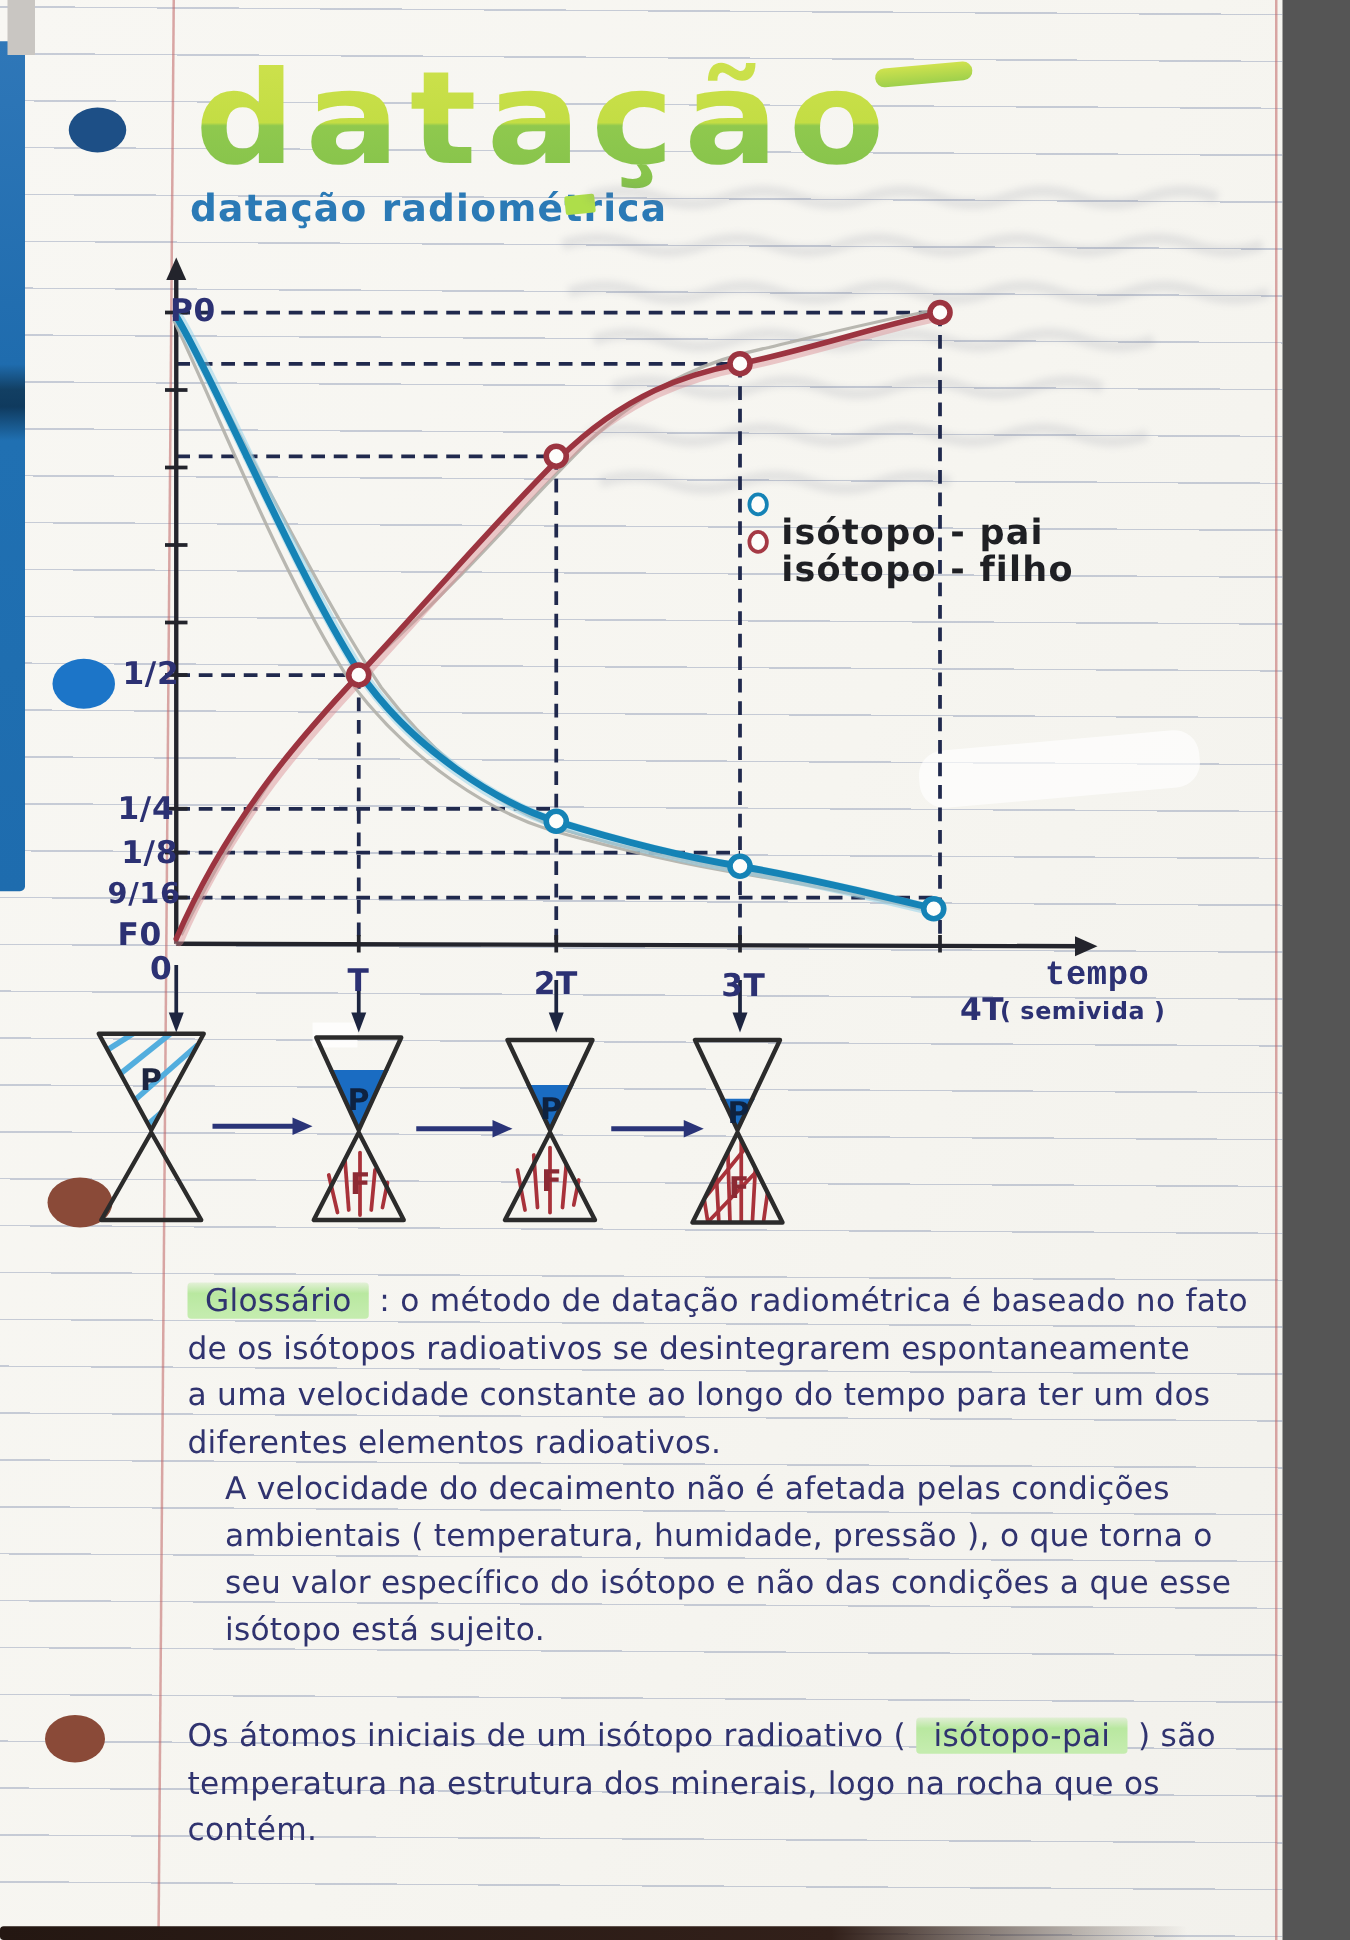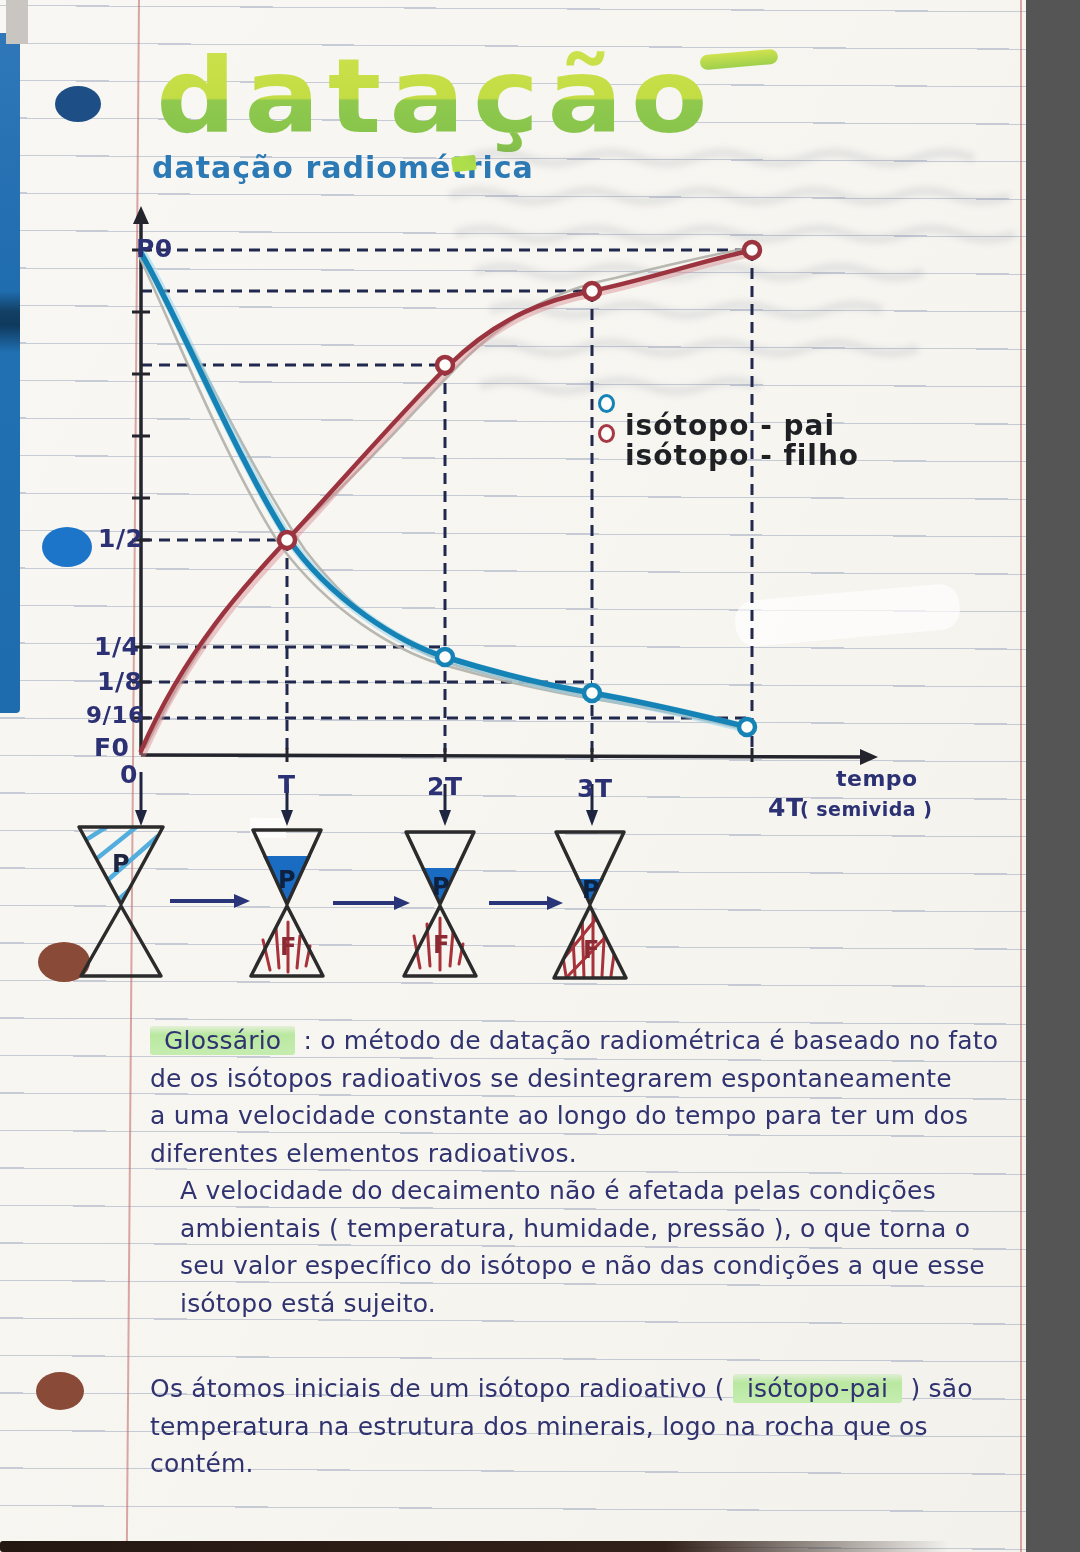--- a/index.html
+++ b/index.html
@@ -246,21 +246,21 @@
   <div class="lbl" style="left:98px;top:524px;">1/2</div>
   <div class="lbl" style="left:94px;top:632px;">1/4</div>
   <div class="lbl" style="left:97px;top:667px;">1/8</div>
   <div class="lbl" style="left:86px;top:702px;font-size:23px;">9/16</div>
   <div class="lbl" style="left:94px;top:733px;">F0</div>
   <div class="lbl" style="left:120px;top:760px;">0</div>
   <div class="lbl" style="left:278px;top:770px;">T</div>
   <div class="lbl" style="left:427px;top:772px;">2T</div>
   <div class="lbl" style="left:577px;top:774px;">3T</div>
   <div class="lbl" style="left:768px;top:776px;margin-top:17px;">4T</div>
-  <div class="lbl" style="left:836px;top:766px;font-size:22px;">tempo</div>
+  <div class="lbl" style="left:836px;top:766px;font-size:27px;font-family:Liberation Mono, monospace;">tempo</div>
   <div class="lbl" style="left:800px;top:798px;font-size:19px;">( semivida )</div>
 
   <div class="legend">
     <div class="legend-row">
       <span class="legend-dot" style="border-color:#1583b6;"></span>
       <span class="legend-label">isótopo - pai</span>
     </div>
     <div class="legend-row">
       <span class="legend-dot" style="border-color:#a53945;"></span>
       <span class="legend-label">isótopo - filho</span>

